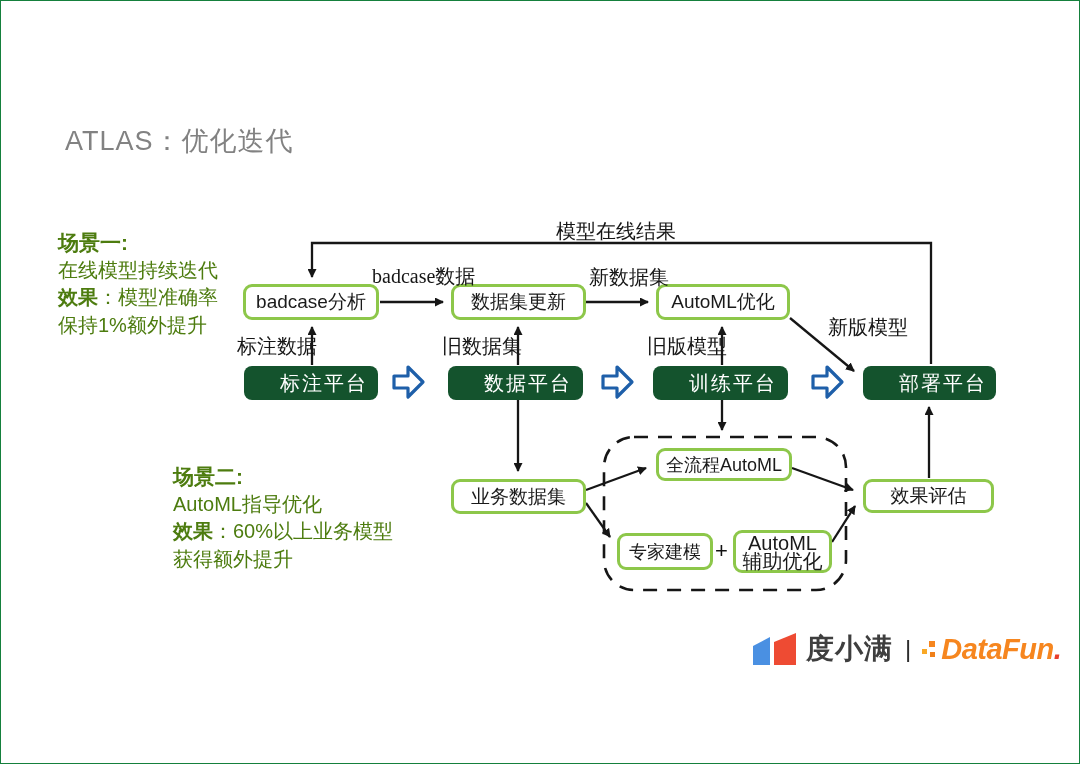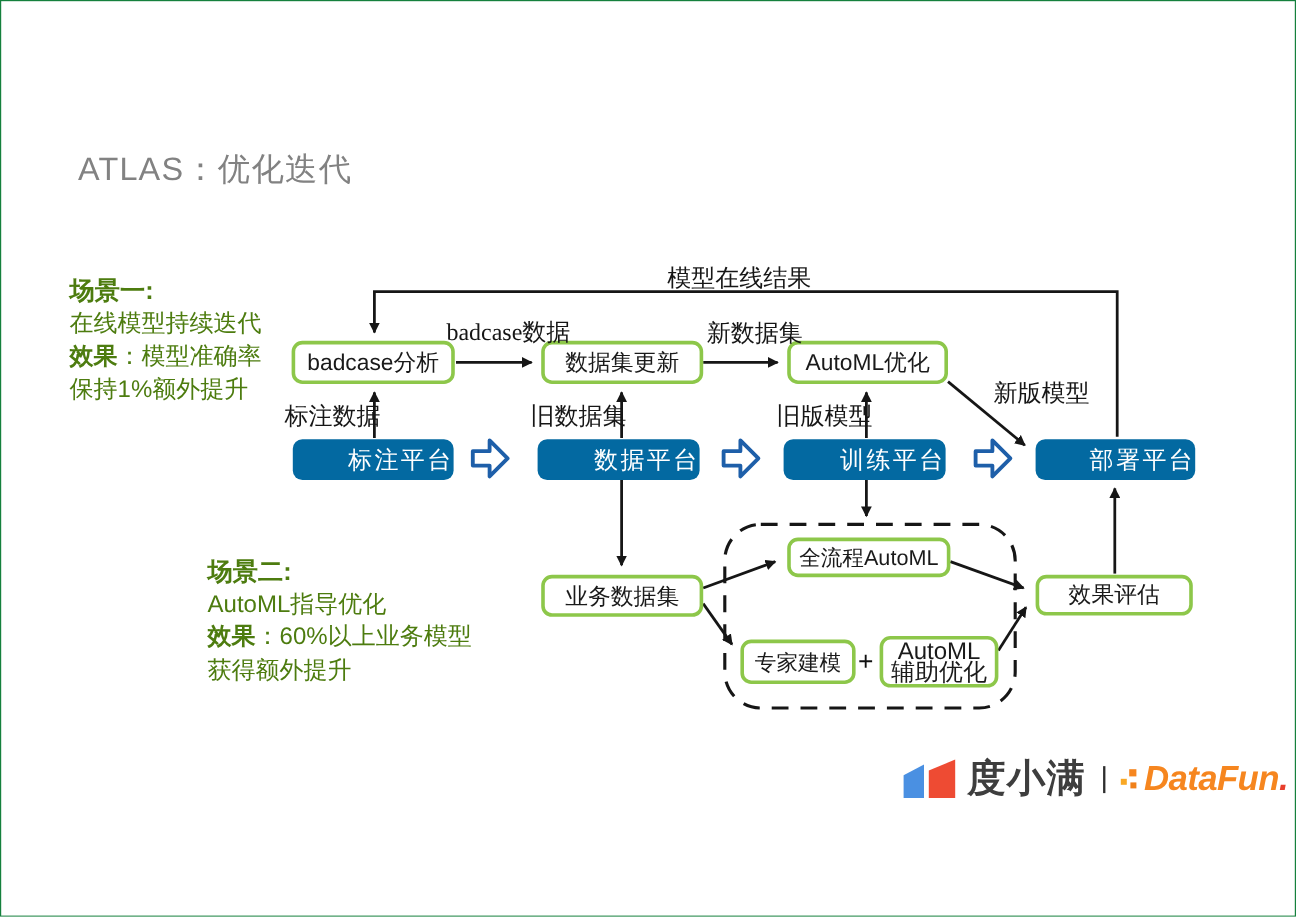--- a/index.html
+++ b/index.html
@@ -14,37 +14,37 @@
   }
   .scenario{font-size:20px;line-height:27.5px;color:#4d7c0f;}
   .scenario .head{font-weight:bold;font-size:21px;}
   .scenario .b{font-weight:bold;}
   .gbox{
     position:absolute;background:#fff;border:3px solid #8DC74A;border-radius:9px;
     display:flex;align-items:center;justify-content:center;
     font-size:19px;color:#1a1a1a;box-sizing:border-box;text-align:center;
   }
   .bbox{
-    position:absolute;background:#0369a1;border-radius:8px;
-    display:flex;align-items:center;justify-content:flex-end;
-    font-size:20px;color:#ffffff;box-sizing:border-box;letter-spacing:2px;
+    position:absolute;background:#14532d;border-radius:8px;
+    display:flex;align-items:center;justify-content:flex-start;
+    font-size:20px;color:#ffffff;box-sizing:border-box;letter-spacing:2px;padding-left:36px;
   }
   .gbox.two-line{flex-direction:column;font-size:20px;line-height:18px;}
   .elabel{
     position:absolute;font-family:"Liberation Serif",serif;
     font-size:20px;color:#161616;white-space:nowrap;
   }
   .plus{position:absolute;font-size:22px;color:#111;}
   svg.wires{position:absolute;left:0;top:0;pointer-events:none;}
   .logo{
     position:absolute;left:750px;top:627px;height:42px;
     display:flex;align-items:center;
   }
   .logo .brand{
-    font-size:32px;font-weight:bold;color:#3E3E3E;margin-left:9px;letter-spacing:1px;
+    font-size:28px;font-weight:bold;color:#3E3E3E;margin-left:9px;letter-spacing:1px;
   }
   .logo .sep{
     font-size:24px;color:#2e2e2e;margin:0 10px 0 12px;font-weight:normal;
   }
   .logo .partner{
     font-size:29px;font-weight:bold;font-style:italic;color:#F6861F;letter-spacing:-0.5px;
   }
   .logo .dot{color:#E83E2C;font-style:italic;font-weight:bold;font-size:29px;}
 </style>
 </head>

